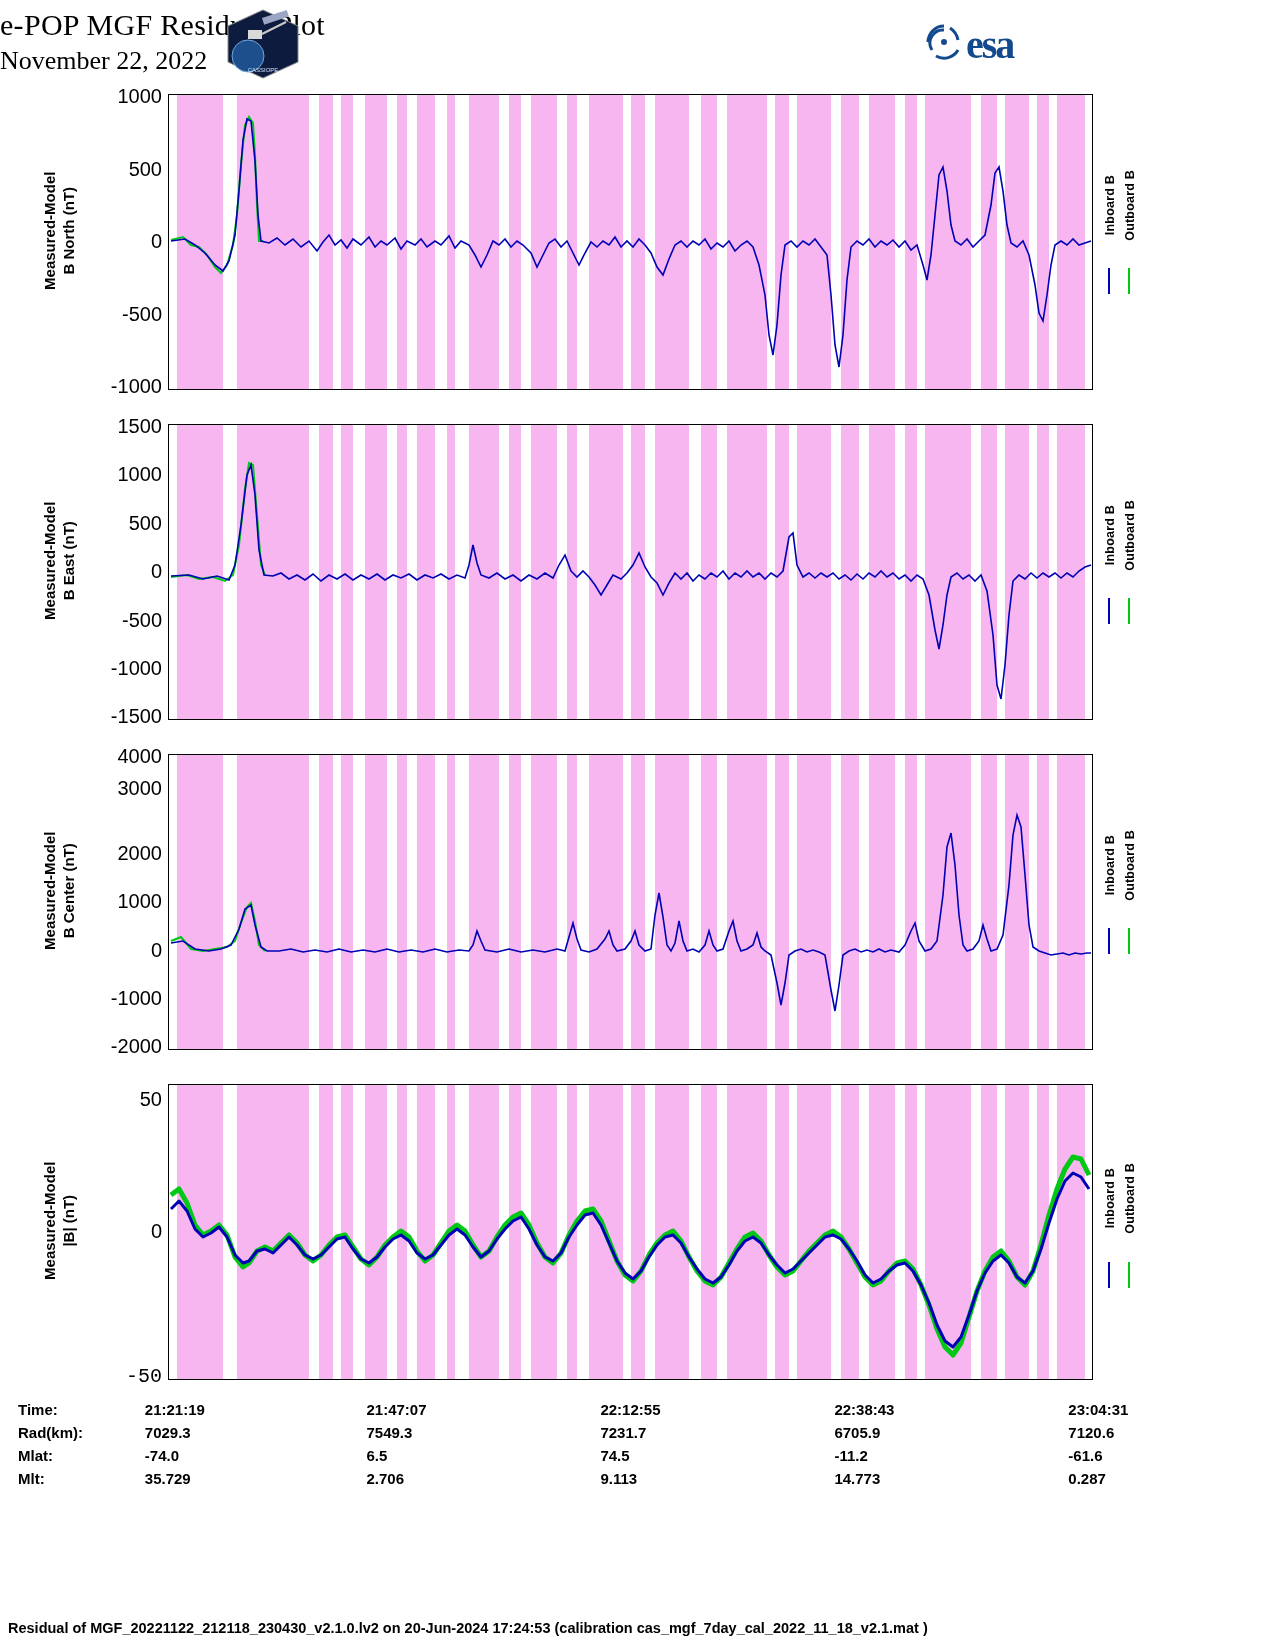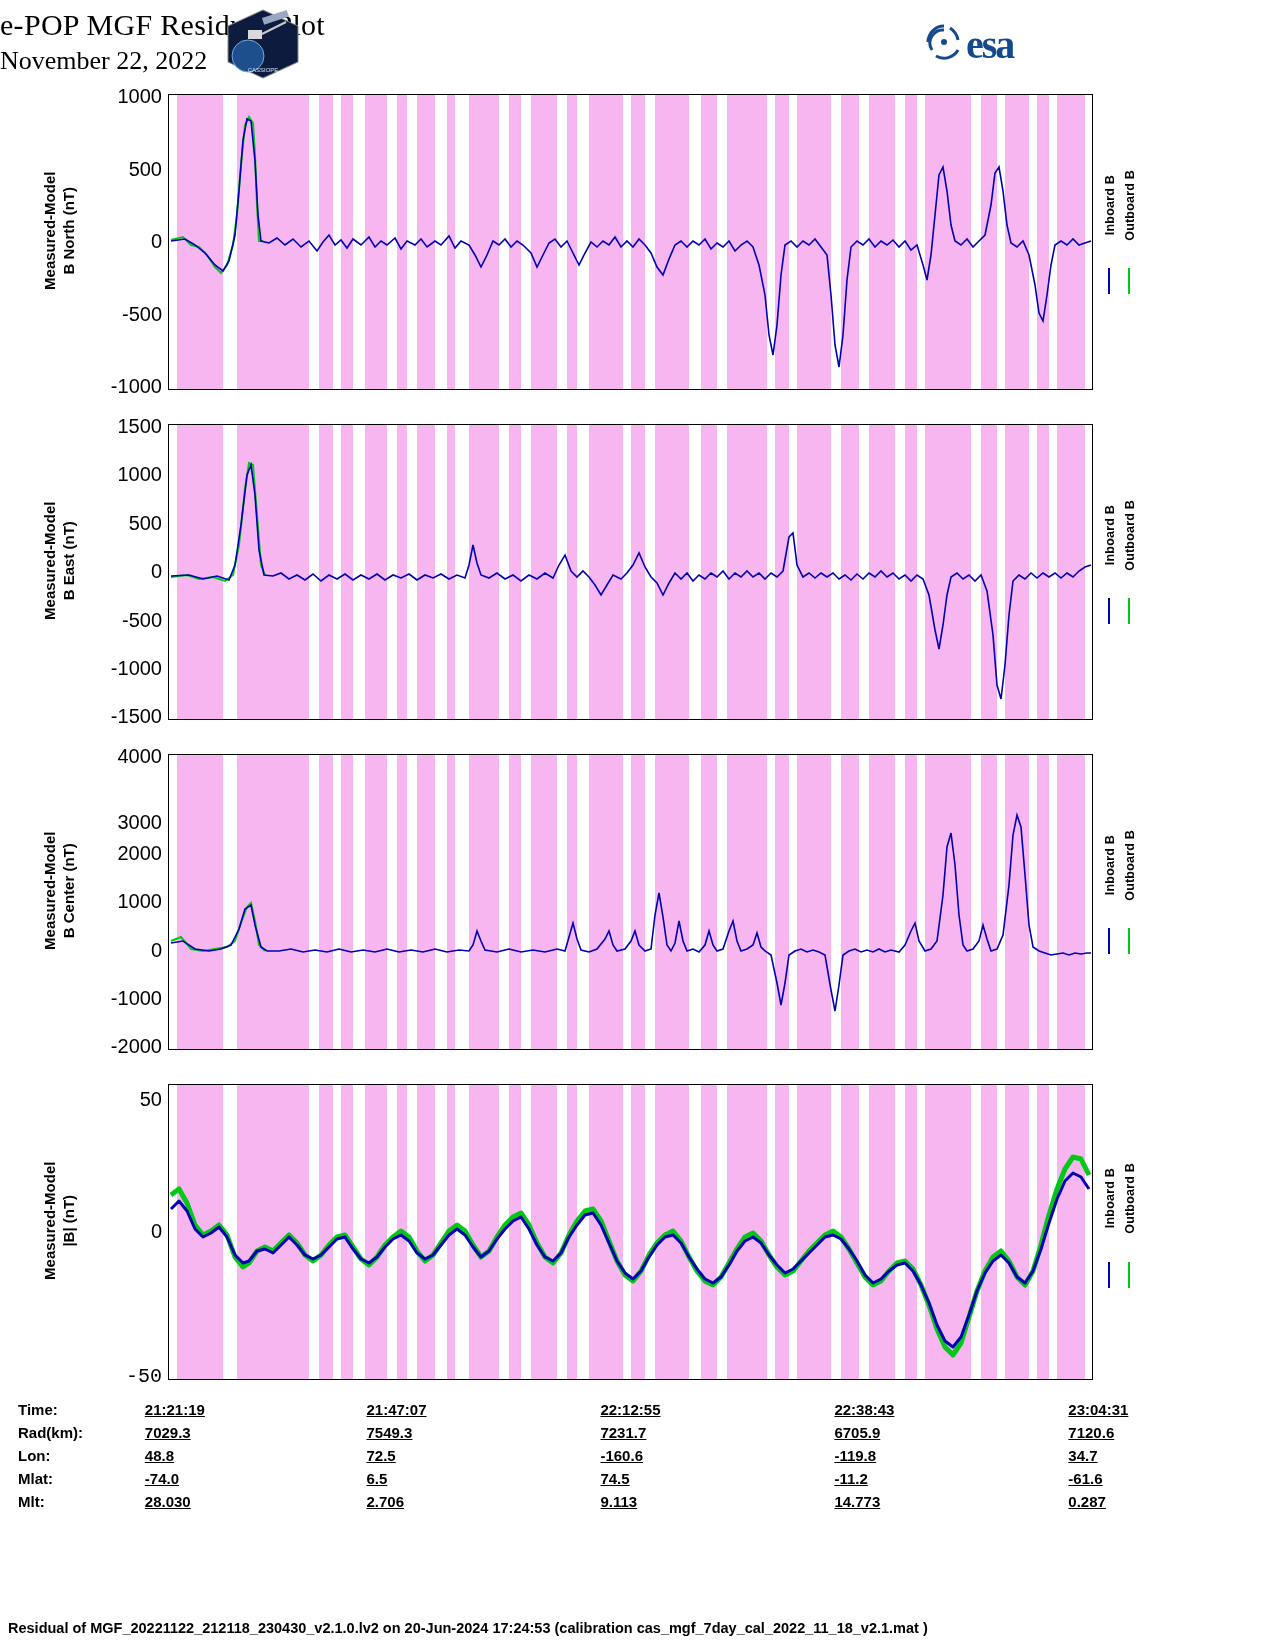--- a/index.html
+++ b/index.html
@@ -13,21 +13,21 @@
   .panel{position:absolute;left:168px;width:925px;border:1px solid #000;box-sizing:border-box;background:#fff;}
   .plotarea{position:absolute;inset:0;overflow:hidden;}
   .ylabel{position:absolute;font-size:15px;font-weight:bold;text-align:center;transform:rotate(-90deg);transform-origin:50% 50%;white-space:pre-line;line-height:1.25;}
   .ytick{position:absolute;right:0;font-size:20px;text-align:right;transform:translateY(-50%);white-space:nowrap;}
   .legend{position:absolute;font-size:12.5px;font-weight:bold;writing-mode:vertical-rl;transform:rotate(180deg);letter-spacing:.2px;}
   .legend-lines{position:absolute;width:28px;height:26px;}
   .lg-line{position:absolute;top:0;width:2px;height:26px;}
   .footer-table{position:absolute;left:18px;top:1398px;width:1240px;font-size:15px;font-weight:bold;}
   .ftrow{display:flex;height:23px;align-items:center;gap:32px;}
   .ftlabel{width:108px;}
-  .ftcell{width:216px;text-align:left;text-decoration:underline;}
+  .ftcell{width:216px;text-align:left;}
   .ftcell.c2{width:230px;}
   .caption{position:absolute;left:8px;top:1620px;width:1260px;font-size:14.5px;font-weight:bold;text-align:left;}
   svg{display:block;}
 </style>
 </head>
 <body>
 
 <div class="title-block">
   <div class="title-main">e-POP MGF Residual Plot</div>
   <div class="title-sub">November 22, 2022</div>
@@ -233,21 +233,21 @@
            L750,186 L756,196 L762,194 L768,186 L774,140 L778,92 L782,78 L786,110 L790,160 L794,190 L798,196 L804,194
            L810,186 L814,170 L818,184 L822,196 L828,194 L834,180 L840,130 L844,80 L848,60 L852,72 L856,120 L860,170
            L864,192 L870,196 L876,198 L882,200 L888,199 L894,198 L900,200 L906,198 L912,199 L918,198 L922,198"></path>
     </svg>
   </div>
 </div>
 <div class="ylabel" style="left:-62px;top:872px;width:244px;font-size:15px;">Measured-Model
 B Center (nT)</div>
 <div style="position:absolute;left:98px;top:754px;width:64px;height:296px;">
   <div class="ytick" style="top:2px;">4000</div>
-  <div class="ytick" style="top:68px;">3000</div>
+  <div class="ytick" style="top:34px;">3000</div>
   <div class="ytick" style="top:99px;">2000</div>
   <div class="ytick" style="top:147px;">1000</div>
   <div class="ytick" style="top:196px;">0</div>
   <div class="ytick" style="top:244px;">-1000</div>
   <div class="ytick" style="top:292px;">-2000</div>
 </div>
 <div class="legend" style="left:1103px;top:835px;">Inboard B</div>
 <div class="legend" style="left:1123px;top:830px;">Outboard B</div>
 <div class="legend-lines" style="left:1104px;top:928px;">
   <div class="lg-line" style="left:4px;background:#0000b4;"></div>
@@ -334,38 +334,30 @@
   </div>
   <div class="ftrow">
     <div class="ftlabel">Rad(km):</div>
     <div class="ftcell">7029.3</div>
     <div class="ftcell c2">7549.3</div>
     <div class="ftcell c2">7231.7</div>
     <div class="ftcell c2">6705.9</div>
     <div class="ftcell">7120.6</div>
   </div>
   <div class="ftrow">
-    <div class="ftlabel">Lon:</div>
-    <div class="ftcell">48.8</div>
-    <div class="ftcell c2">72.5</div>
-    <div class="ftcell c2">-160.6</div>
-    <div class="ftcell c2">-119.8</div>
-    <div class="ftcell">34.7</div>
-  </div>
-  <div class="ftrow">
     <div class="ftlabel">Mlat:</div>
     <div class="ftcell">-74.0</div>
     <div class="ftcell c2">6.5</div>
     <div class="ftcell c2">74.5</div>
     <div class="ftcell c2">-11.2</div>
     <div class="ftcell">-61.6</div>
   </div>
   <div class="ftrow">
     <div class="ftlabel">Mlt:</div>
-    <div class="ftcell">28.030</div>
+    <div class="ftcell">35.729</div>
     <div class="ftcell c2">2.706</div>
     <div class="ftcell c2">9.113</div>
     <div class="ftcell c2">14.773</div>
     <div class="ftcell">0.287</div>
   </div>
 </div>
 
 <div class="caption">Residual of MGF_20221122_212118_230430_v2.1.0.lv2 on 20-Jun-2024 17:24:53 (calibration cas_mgf_7day_cal_2022_11_18_v2.1.mat )</div>
 
 </body></html>

